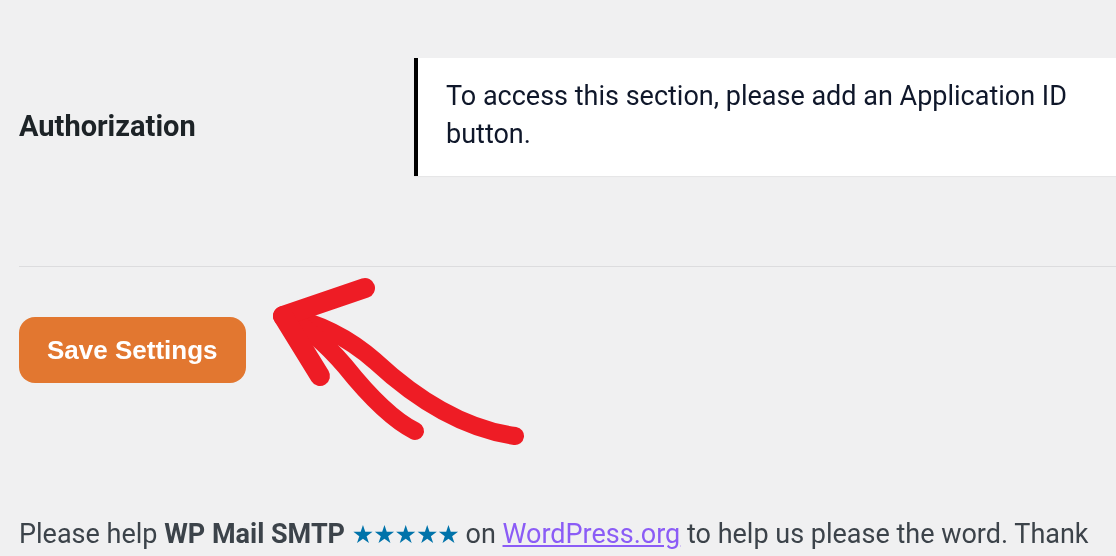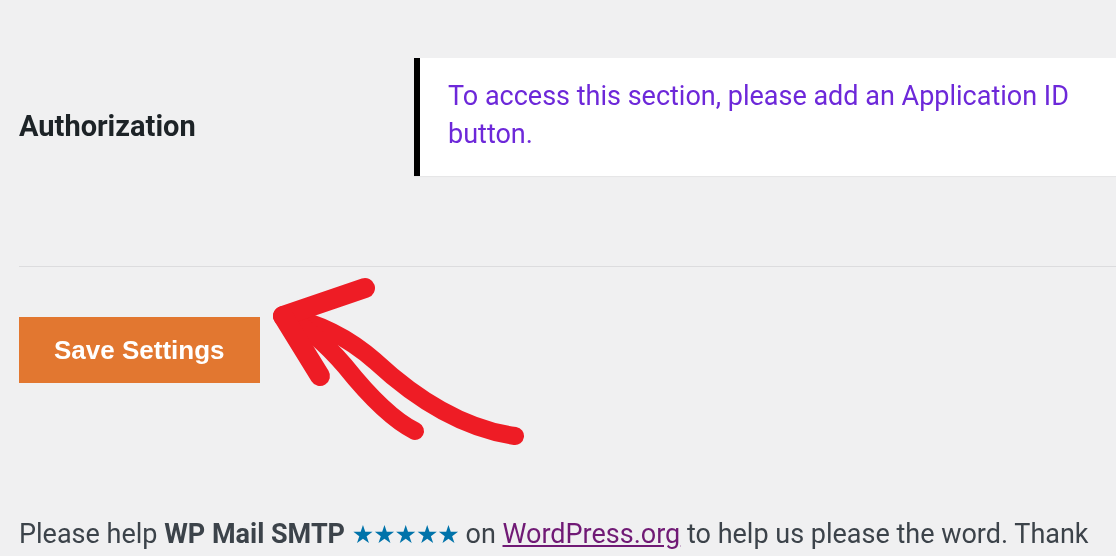--- a/index.html
+++ b/index.html
@@ -28,62 +28,62 @@
       flex-shrink: 0;
       font-size: 29px;
       font-weight: 700;
       color: #1d2327;
       line-height: 1.4;
       padding-top: 18px;
     }
     .auth-notice {
       flex: 1;
       background: #fff;
-      border-left: 6px solid #000000;
+      border-left: 4px solid #000000;
       box-shadow: 0 1px 1px rgba(0,0,0,0.04);
       padding: 20px 24px 22px 28px;
       font-size: 27px;
       line-height: 1.4;
-      color: #6d28d9;
+      color: #0f172a;
     }
     .divider {
       height: 1px;
       background: #dcdcde;
       margin: 90px 0 0 19px;
     }
     .save-row {
       padding: 50px 0 0 19px;
     }
     .save-button {
       background: #e27730;
       color: #fff;
       border: none;
       font-size: 26px;
       font-weight: 600;
-      padding: 20px 35px;
-      border-radius: 0;
+      padding: 20px 28px;
+      border-radius: 16px;
       cursor: pointer;
       line-height: 1;
     }
     .footer-text {
       position: absolute;
       bottom: 0;
       left: 19px;
       right: 0;
       font-size: 27px;
       color: #3c434a;
       line-height: 1.4;
       white-space: nowrap;
       padding-bottom: 2px;
     }
     .footer-text .bold {
       font-weight: 700;
     }
     .footer-text a {
-      color: #701a75;
+      color: #8b5cf6;
       text-decoration: underline;
     }
     .stars {
       color: #0073aa;
       font-size: 25px;
       letter-spacing: -1px;
       vertical-align: baseline;
     }
     .annotation-arrow {
       position: absolute;

